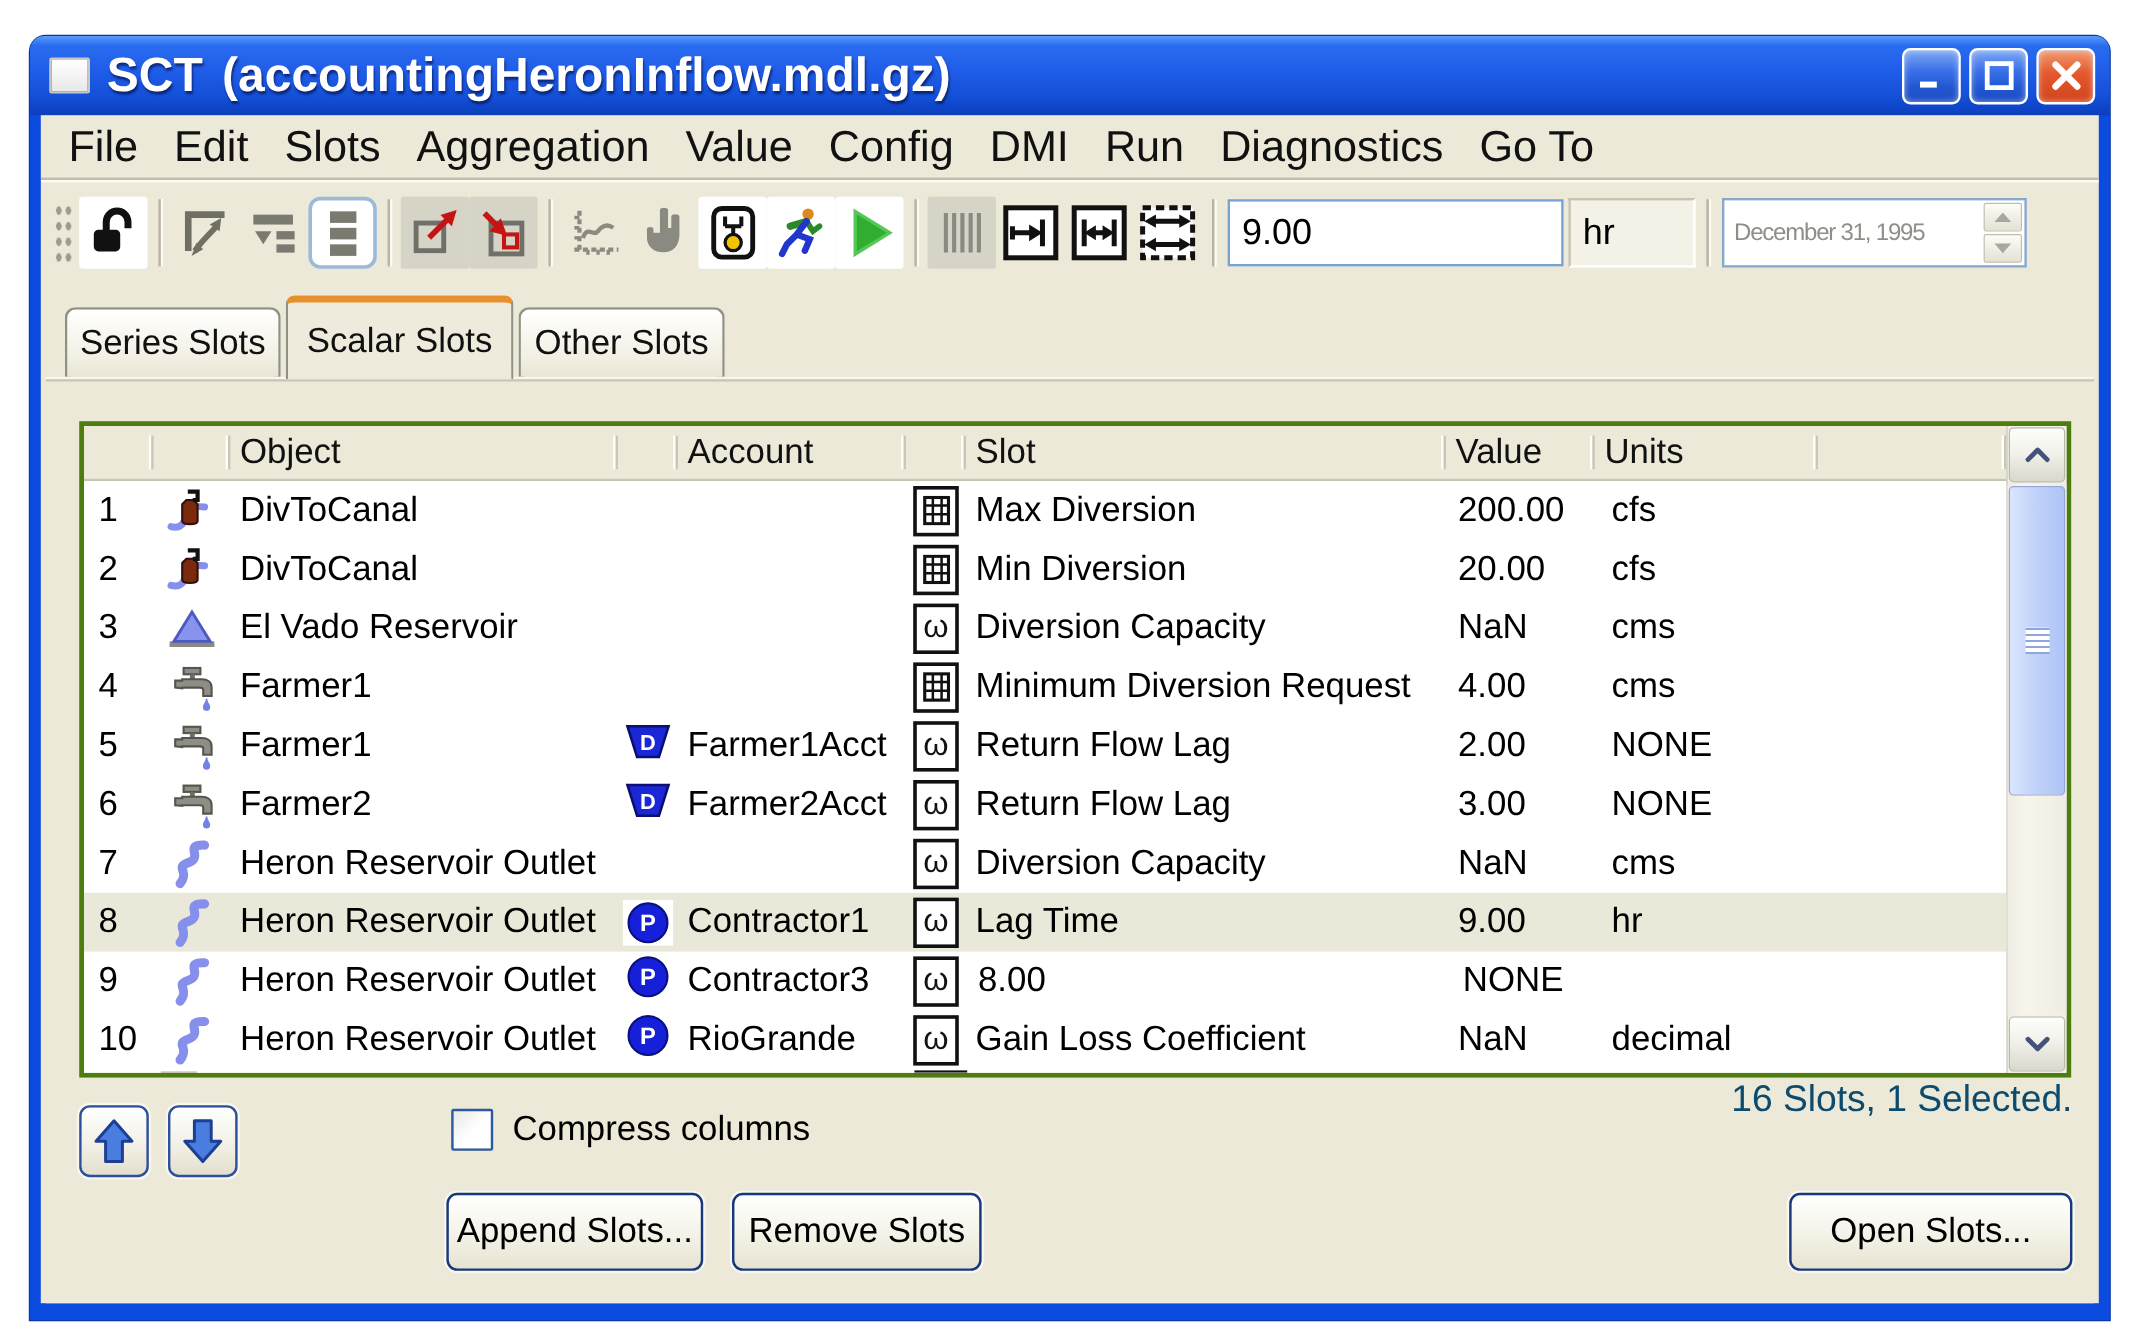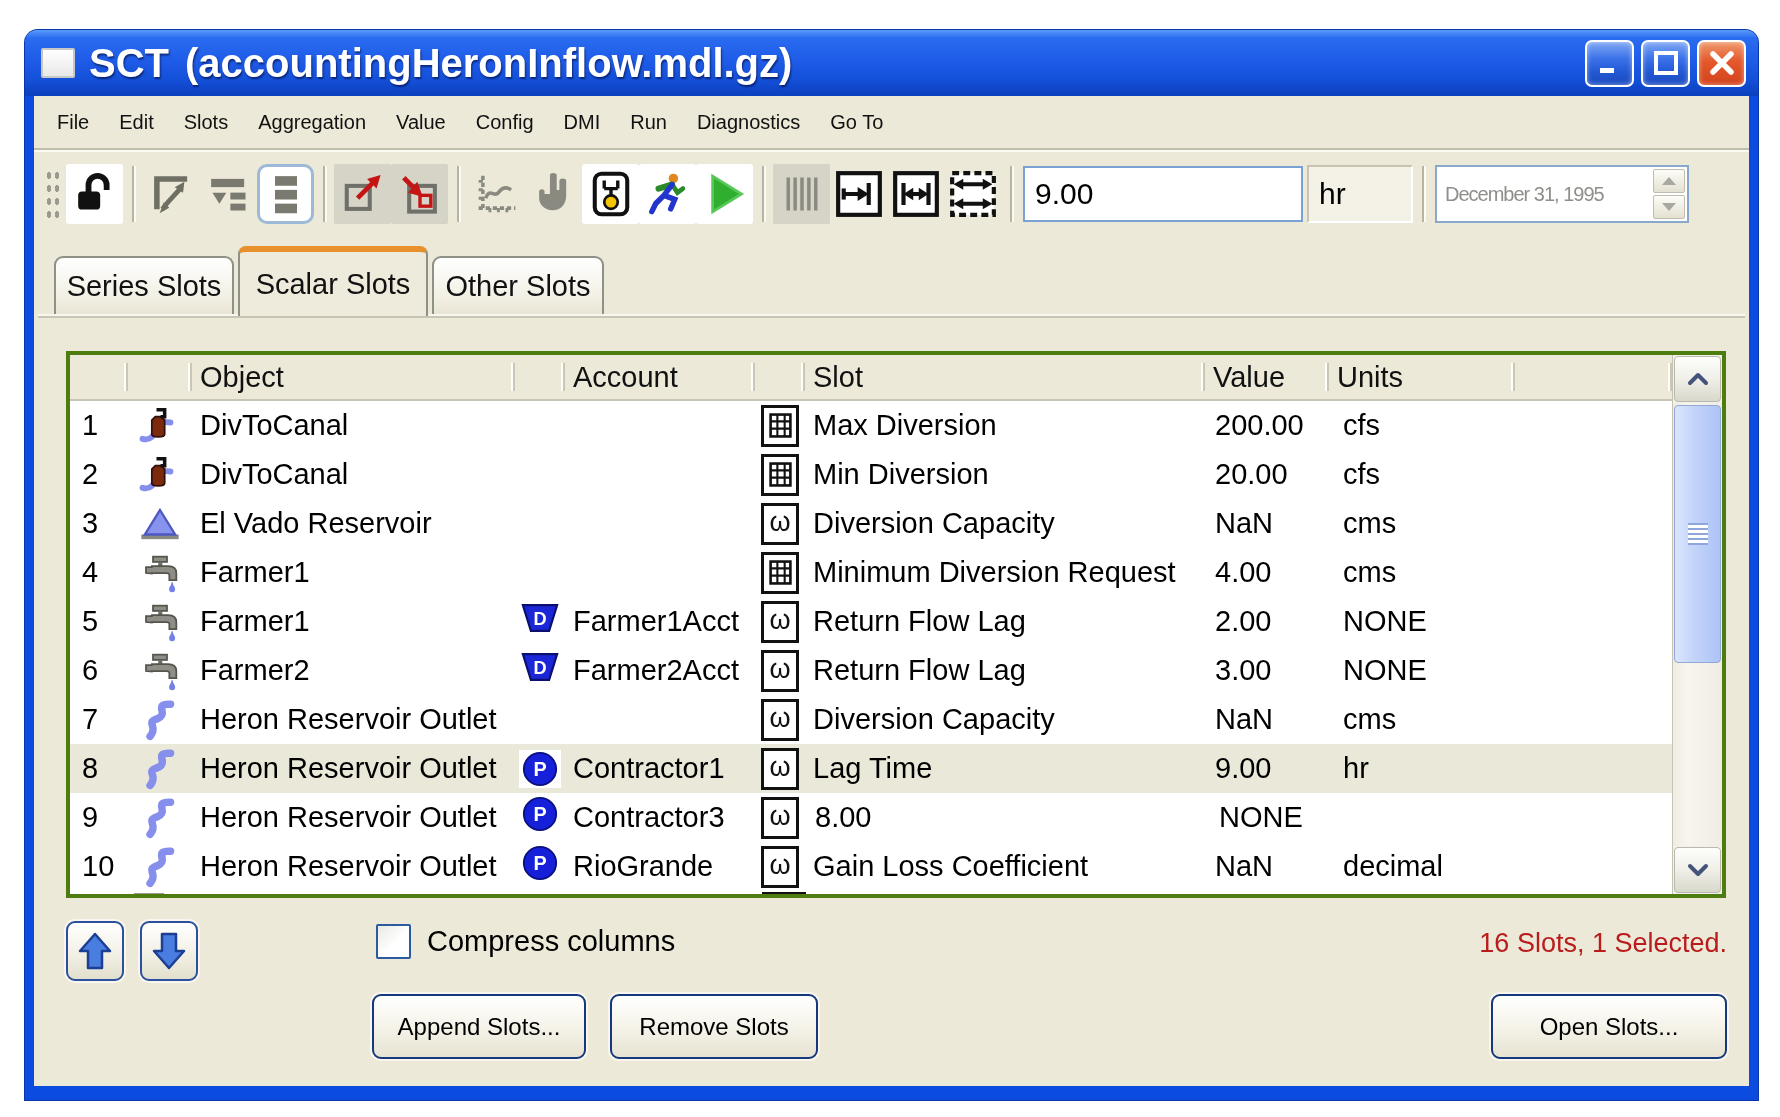--- a/index.html
+++ b/index.html
@@ -19,21 +19,21 @@
   .title .fname{margin-left:16px;}
   .winbtns{margin-left:auto;display:flex;gap:7px;}
   .wbtn{width:49px;height:47px;border-radius:7px;border:2px solid #ffffff;
         background:linear-gradient(180deg,#7fa8f4 0%,#3a70e8 40%,#2258d2 70%,#1c4cc0 100%);
         display:flex;align-items:center;justify-content:center;box-shadow:inset 0 0 5px rgba(255,255,255,.5);}
   .wbtn.close{background:linear-gradient(180deg,#f09a6e 0%,#e4582c 45%,#d2431c 100%);}
 
   .client{position:absolute;left:9px;right:9px;top:66px;bottom:14px;background:#ece9d8;overflow:hidden;}
 
   
-  .menubar{height:52px;display:flex;align-items:center;padding-left:8px;font-size:20px;color:#111;}
+  .menubar{height:52px;display:flex;align-items:center;padding-left:8px;font-size:36px;color:#111;}
   .menu-item{padding:4px 15px;white-space:nowrap;}
 
   
   .toolbar{height:90px;display:flex;align-items:center;padding:0 6px;
            border-top:2px solid #c0bdac;box-shadow:inset 0 2px 0 #fbfaf3;}
   .grip{width:16px;height:54px;margin:0 6px 0 4px;
         background-image:radial-gradient(#9a9a8e 2px, rgba(0,0,0,0) 2.4px);
         background-size:8px 13px;background-position:1px 2px;}
   .tbtn{width:57px;height:60px;display:flex;align-items:center;justify-content:center;flex:0 0 auto;border-radius:6px;}
   .tbtn.white{background:#fff;border-radius:3px;}
@@ -101,24 +101,24 @@
   .sgrip{width:20px;height:22px;
          background:repeating-linear-gradient(180deg,#8fa6dd 0 2px,#ffffff 2px 5px);}
 
   
   .navbtn{position:absolute;width:58px;height:60px;border:2px solid #2c4f9e;border-radius:9px;
           background:linear-gradient(180deg,#ffffff,#f1efe3 60%,#e2dfcd);display:flex;align-items:center;justify-content:center;
           box-shadow:0 0 0 2px #f8f6ee;}
   .chkrow{position:absolute;left:338px;top:608px;display:flex;align-items:center;}
   .checkbox{width:35px;height:35px;background:linear-gradient(135deg,#e8e8e4,#ffffff 55%);border:2px solid #2c5aa0;border-radius:2px;}
   .chklabel{font-size:29px;margin-left:16px;color:#000;}
-  .status{position:absolute;right:18px;top:612px;font-size:27px;color:#b91c1c;}
+  .status{position:absolute;right:18px;top:582px;font-size:31px;color:#0c4a6e;}
   .pbtn{position:absolute;top:678px;height:65px;border:2px solid #16387c;border-radius:9px;
         background:linear-gradient(180deg,#ffffff 0%,#f4f2e7 55%,#e6e3d2 100%);
-        font-size:24px;color:#000;display:flex;align-items:center;justify-content:center;
+        font-size:29px;color:#000;display:flex;align-items:center;justify-content:center;
         font-family:"Liberation Sans",sans-serif;box-shadow:0 0 0 2px #f8f6ee;}
   #btn-append{left:334px;width:214px;}
   #btn-remove{left:572px;width:208px;}
   #btn-open{right:18px;width:236px;}
 </style>
 </head>
 <body>
 
 <div class="window">
 

